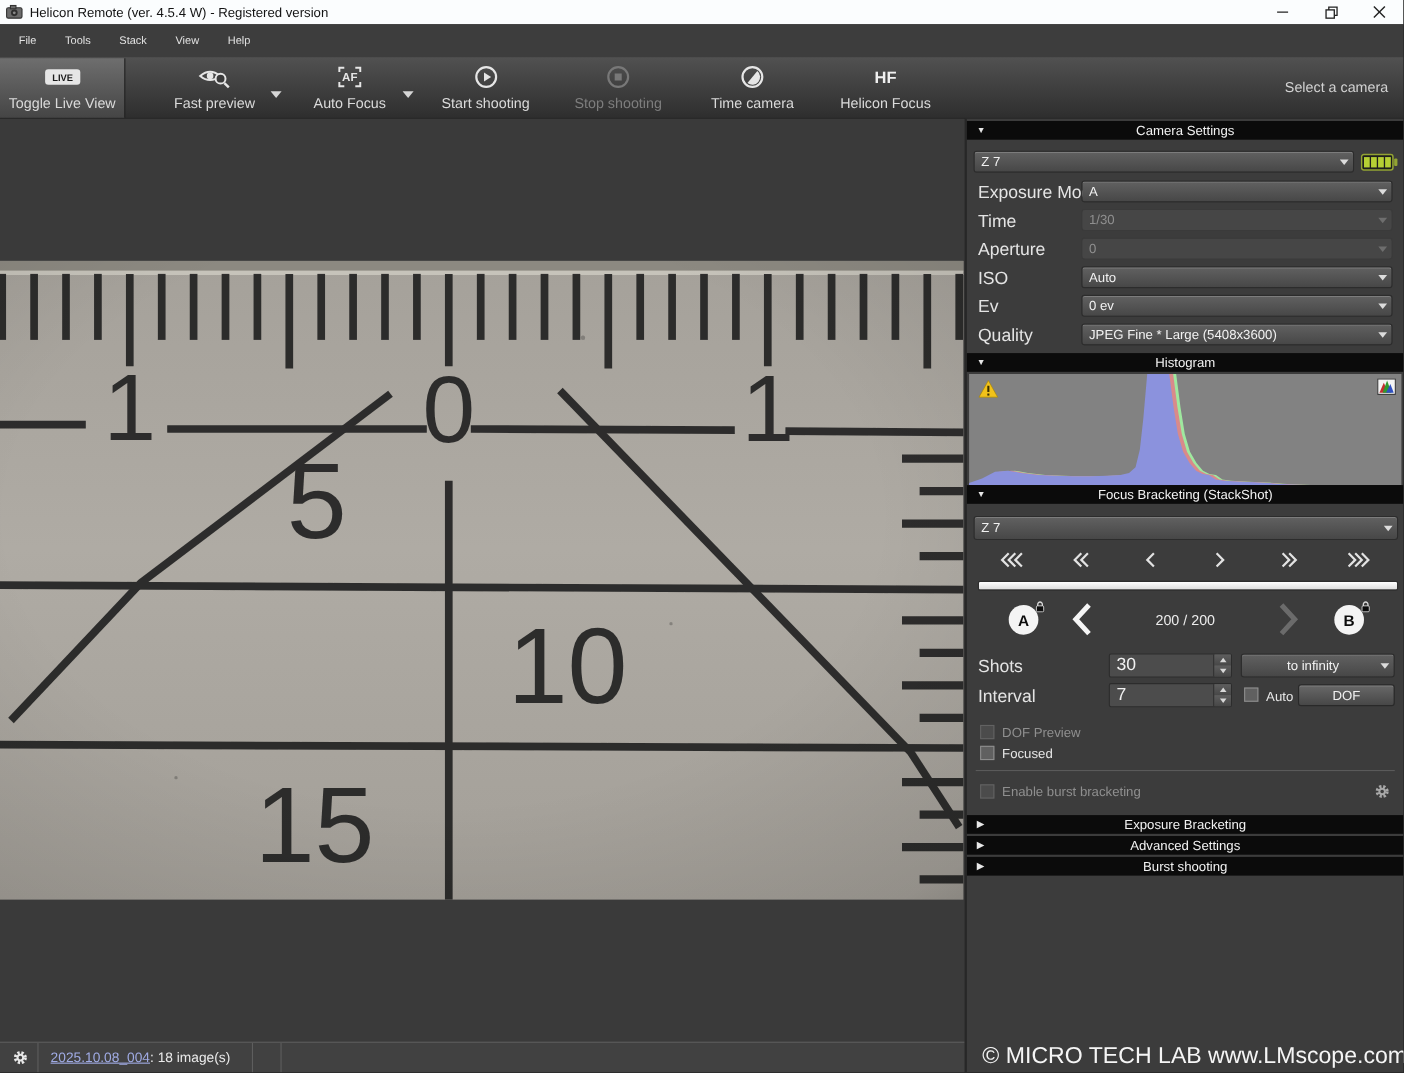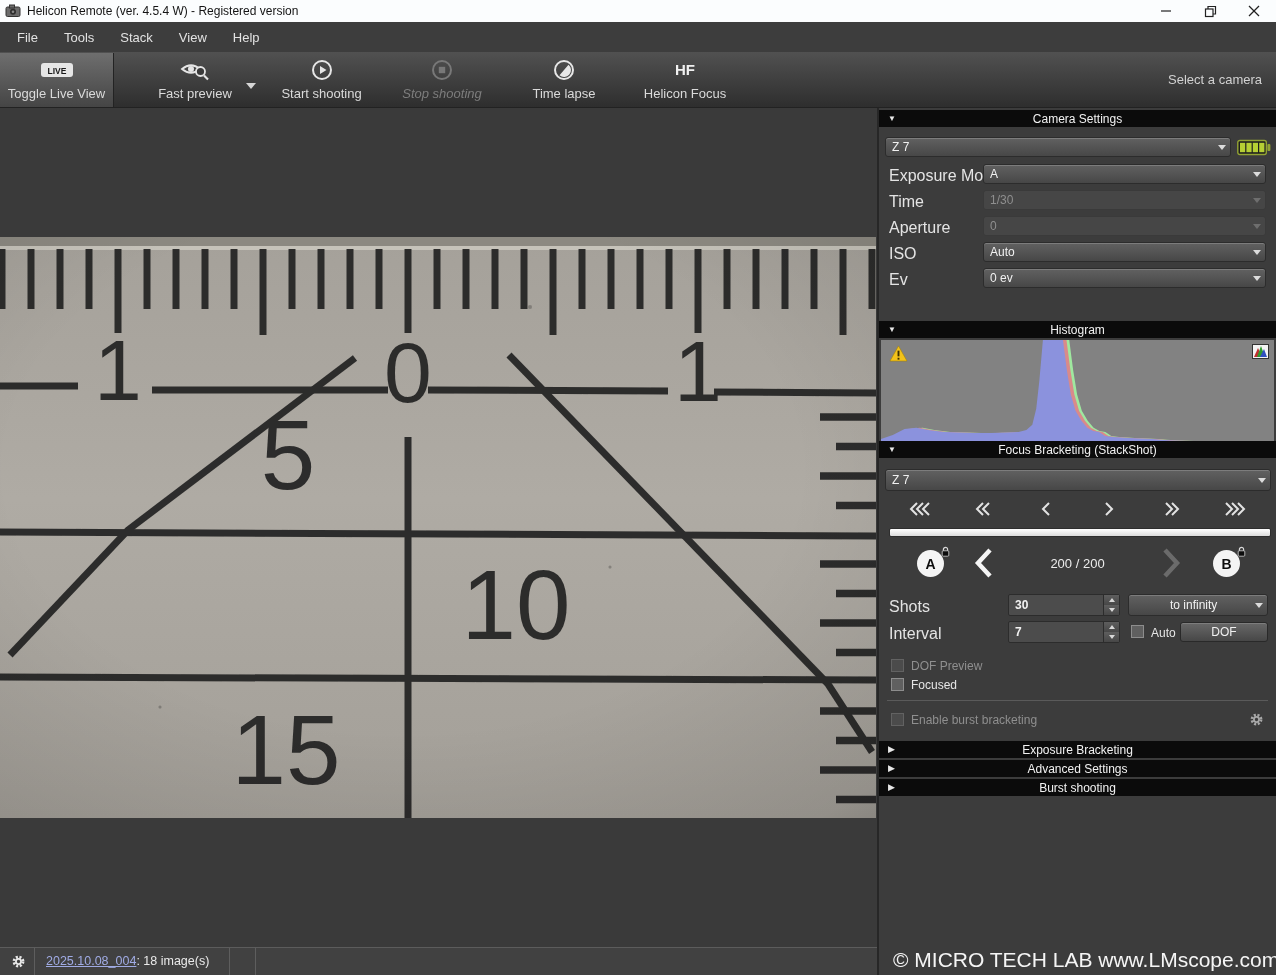--- a/index.html
+++ b/index.html
@@ -8,21 +8,21 @@
   
   .titlebar{position:absolute;top:0;left:0;right:0;height:22px;background:#fbfdfe;
             display:flex;align-items:center;}
   .t-icon{margin-left:5px;display:flex;align-items:center;}
   .t-title{font-size:12px;color:#141414;margin-left:6px;}
   .win-controls{margin-left:auto;display:flex;height:100%;}
   .win-btn{width:44px;display:flex;align-items:center;justify-content:center;}
   
   .menubar{position:absolute;top:22px;left:0;right:0;height:30px;background:#3d3d3d;
            display:flex;align-items:center;padding-left:4px;box-sizing:border-box;}
-  .menu-item{color:#e2e2e2;font-size:13px;padding:0 13px;text-align:right;}
+  .menu-item{color:#e2e2e2;font-size:10px;padding:0 13px;text-align:right;}
   
   .toolbar{position:absolute;top:52px;left:0;right:0;height:56px;
            background:linear-gradient(#515151,#2e2e2e);border-bottom:1px solid #222;
            display:flex;align-items:center;box-sizing:border-box;}
   .tb-btn{position:relative;display:flex;flex-direction:column;align-items:center;
           justify-content:flex-end;padding:4px 10px 6px;color:#dadada;font-size:13px;white-space:nowrap;}
   .tb-btn .tb-icon{height:27px;display:flex;align-items:center;margin-bottom:2px;}
   .tb-btn.active{background:linear-gradient(#6e6e6e,#454545);border-right:1px solid #232323;}
   .tb-btn.disabled{color:#7d7d7d;}
   .tb-caret{position:absolute;right:2px;top:30px;width:0;height:0;
@@ -68,21 +68,21 @@
   .slider{position:absolute;left:10px;width:380px;height:7px;border-radius:2px;
           background:linear-gradient(#ffffff,#dcdcdc);border:1px solid #2e2e2e;}
   .circle-btn{position:absolute;width:27px;height:27px;background:#f4f4f4;border-radius:50%;
               display:flex;align-items:center;justify-content:center;color:#0d0d0d;
               font-weight:bold;font-size:14px;}
   .lock{position:absolute;top:-6px;right:-7px;}
   .pos-text{position:absolute;left:0;right:0;top:12px;text-align:center;color:#ececec;font-size:13px;}
   .arrow-btn{position:absolute;top:2px;}
   .spin{position:absolute;height:22px;background:#4c4c4c;border:1px solid #2c2c2c;border-radius:2px;
         display:flex;box-sizing:border-box;}
-  .spin .sv{flex:1;color:#f1f1f1;font-size:12px;display:flex;align-items:center;padding-left:6px;font-weight:bold;}
+  .spin .sv{flex:1;color:#f1f1f1;font-size:16px;display:flex;align-items:center;padding-left:6px;}
   .spin .sb{width:15px;border-left:1px solid #2c2c2c;display:flex;flex-direction:column;}
   .spin .sb span{flex:1;display:flex;align-items:center;justify-content:center;
                  background:linear-gradient(#5e5e5e,#474747);}
   .spin .up::after{content:"";border-left:3.5px solid transparent;border-right:3.5px solid transparent;
                    border-bottom:4px solid #d8d8d8;}
   .spin .dn::after{content:"";border-left:3.5px solid transparent;border-right:3.5px solid transparent;
                    border-top:4px solid #d8d8d8;}
   .cb{position:absolute;width:13px;height:13px;background:#606060;border:1px solid #8d8d8d;box-sizing:border-box;}
   .cb.disabled{background:#4b4b4b;border-color:#626262;}
   .cb-label{position:absolute;font-size:12px;color:#e6e6e6;}
@@ -155,54 +155,67 @@
           <path d="M2,10 Q11,2.5 20,10 Q11,17.5 2,10 Z" stroke="#e6e6e6" stroke-width="1.8"></path>
           <circle cx="11" cy="10" r="3" fill="#e6e6e6"></circle>
           <circle cx="20.5" cy="12.5" r="4.5" stroke="#e6e6e6" stroke-width="1.8" fill="#3a3a3a"></circle>
           <line x1="24" y1="16.5" x2="28" y2="20.5" stroke="#e6e6e6" stroke-width="2.2"></line>
         </svg>
       </span>
       <span>Fast preview</span>
       <span class="tb-caret"></span>
     </div>
 
+    <div class="tb-btn" style="width:100px;">
+      <span class="tb-icon">
+        <svg width="26" height="22" viewBox="0 0 26 22" fill="none" stroke="#e6e6e6" stroke-width="1.8">
+          <path d="M8,2.5 H3.5 V6.5"></path>
+            <path d="M18,2.5 H22.5 V6.5"></path>
+          <path d="M8,19.5 H3.5 V15.5"></path>
+            <path d="M18,19.5 H22.5 V15.5"></path>
+          <text x="13" y="15" font-size="10.5" font-weight="bold" text-anchor="middle" fill="#e6e6e6" stroke="none" font-family="Liberation Sans, sans-serif">AF</text>
+        </svg>
+      </span>
+      <span>Auto Focus</span>
+      <span class="tb-caret"></span>
+    </div>
 
     <div class="tb-sep"></div>
 
 
     <div class="tb-btn" style="width:97px;">
       <span class="tb-icon">
         <svg width="22" height="22" viewBox="0 0 22 22">
           <circle cx="11" cy="11" r="9" fill="none" stroke="#e6e6e6" stroke-width="2"></circle>
           <polygon points="9,7 15.5,11 9,15" fill="#e6e6e6"></polygon>
         </svg>
       </span>
       <span>Start shooting</span>
     </div>
 
-    <div class="tb-btn disabled" style="width:104px;font-style:italic;">
+    <div class="tb-btn disabled" style="width:104px;">
       <span class="tb-icon">
         <svg width="22" height="22" viewBox="0 0 22 22">
           <circle cx="11" cy="11" r="9" fill="none" stroke="#787878" stroke-width="2"></circle>
           <rect x="7.8" y="7.8" width="6.4" height="6.4" fill="#787878"></rect>
         </svg>
       </span>
       <span>Stop shooting</span>
     </div>
 
     <div class="tb-sep"></div>
 
     <div class="tb-btn" style="width:90px;">
       <span class="tb-icon">
         <svg width="22" height="22" viewBox="0 0 22 22">
           <circle cx="11" cy="11" r="9" fill="none" stroke="#e6e6e6" stroke-width="2"></circle>
           <path d="M11,4 A7,7 0 0 1 11,18 Z" fill="#e6e6e6" transform="rotate(40 11 11)"></path>
         </svg>
       </span>
-      <span>Time lapse</span>
+      <span>Time camera</span>
     </div>
 
     <div class="tb-sep"></div>
 
     <div class="tb-btn" style="width:102px;">
       <span class="tb-icon">
         <svg width="28" height="20" viewBox="0 0 28 20">
           <text x="14" y="15" font-size="15" font-weight="bold" text-anchor="middle" fill="#f0f0f0" font-family="Liberation Sans, sans-serif">HF</text>
         </svg>
       </span>
@@ -375,20 +388,27 @@
         <span class="cc"></span>
       </div>
     </div>
     <div class="cs-row" style="top:160px;">
       <span class="cs-label">Ev</span>
       <div class="combo" style="left:104px;right:10px;justify-content:space-between;">
         <span class="ct">0 ev</span>
         <span class="cc"></span>
       </div>
     </div>
+    <div class="cs-row" style="top:186px;">
+      <span class="cs-label">Quality</span>
+      <div class="combo" style="left:104px;right:10px;">
+        <span class="ct">JPEG Fine * Large (5408x3600)</span>
+        <span class="cc"></span>
+      </div>
+    </div>
 
     <div class="sec-h" style="top:213px;">
       <span class="arr">▼</span>
       <span>Histogram</span>
     </div>
     <div class="hist-body" style="top:232px;">
       <svg width="100%" height="100%" viewBox="0 0 100 100" preserveAspectRatio="none" style="position:absolute;inset:0;">
         <polygon id="hist-green" fill="#9fe89f" points="1.6,98.0 4.6,94.0 7.6,88.0 10.6,87.0 13.6,89.0 17.6,91.0 21.6,91.5 25.6,92.0 29.6,92.0 33.6,91.5 36.6,91.0 38.6,89.0 40.1,84.0 41.1,68.0 41.9,40.0 42.8,0.0 47.9,0.0 48.9,30.0 49.9,54.0 51.1,70.0 52.6,80.0 54.1,87.0 55.6,90.0 57.1,91.0 58.6,95.0 60.6,96.0 62.6,96.5 64.6,97.0 67.6,97.5 70.6,98.0 72.6,98.8 75.6,99.4 79.6,100.0 101.6,100.0 101,101 -1,101"></polygon>
         <polygon id="hist-red" fill="#d98a8a" points="0.9,98.0 3.9,94.0 6.9,88.0 9.9,87.0 12.9,89.0 16.9,91.0 20.9,91.5 24.9,92.0 28.9,92.0 32.9,91.5 35.9,91.0 37.9,89.0 39.4,84.0 40.4,68.0 41.2,40.0 42.1,0.0 47.2,0.0 48.2,30.0 49.2,54.0 50.4,70.0 51.9,80.0 53.4,87.0 54.9,90.0 56.4,91.0 57.9,95.0 59.9,96.0 61.9,96.5 63.9,97.0 66.9,97.5 69.9,98.0 71.9,98.8 74.9,99.4 78.9,100.0 100.9,100.0 101,101 -1,101"></polygon>
         <polygon id="hist-blue" fill="#8b92dd" points="0.0,98.0 3.0,94.0 6.0,88.0 9.0,87.0 12.0,89.0 16.0,91.0 20.0,91.5 24.0,92.0 28.0,92.0 32.0,91.5 35.0,91.0 37.0,89.0 38.5,84.0 39.5,68.0 40.3,40.0 41.2,0.0 46.3,0.0 47.3,30.0 48.3,54.0 49.5,70.0 51.0,80.0 52.5,87.0 54.0,90.0 55.5,91.0 57.0,95.0 59.0,96.0 61.0,96.5 63.0,97.0 66.0,97.5 69.0,98.0 71.0,98.8 74.0,99.4 78.0,100.0 100.0,100.0 101,101 -1,101"></polygon>

